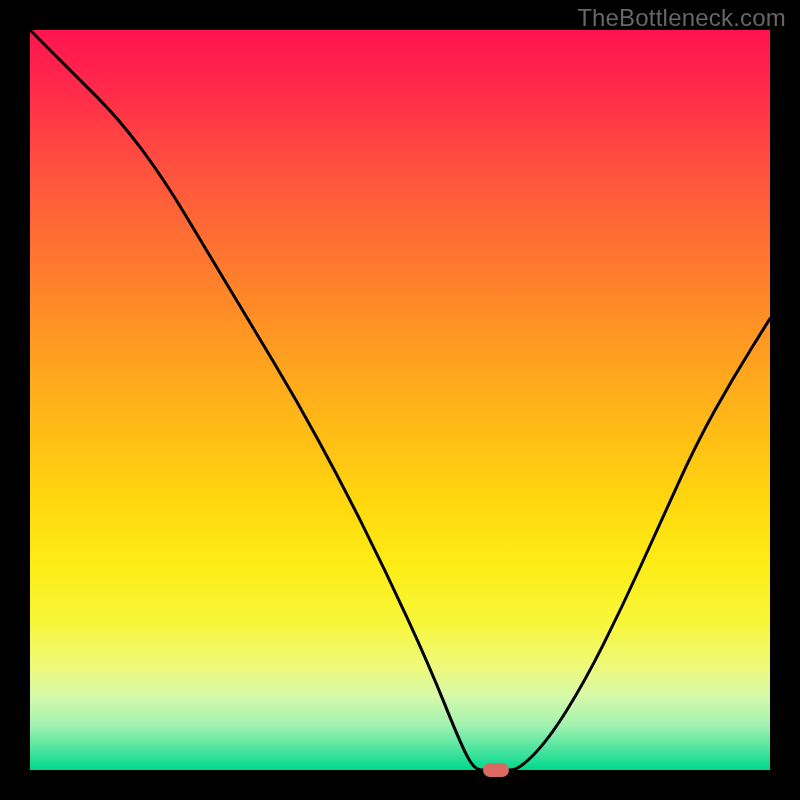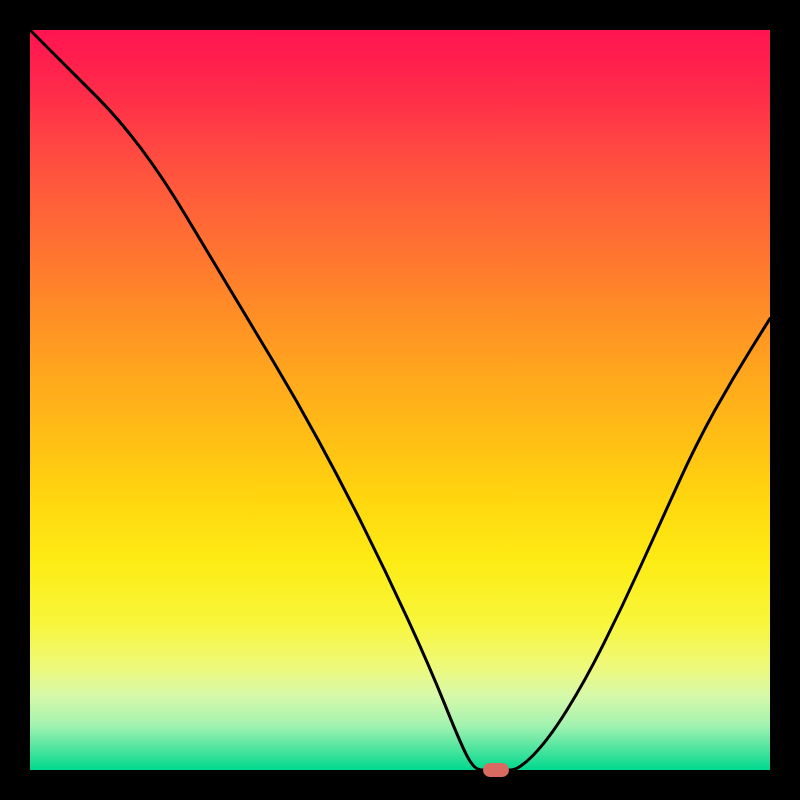--- a/index.html
+++ b/index.html
@@ -74,20 +74,21 @@
     border-radius: 7px;
     transform: translate(-50%, -50%);
     z-index: 6;
   }
 </style>
 </head>
 <body>
 
 <div class="frame">
 
+  <div class="watermark">TheBottleneck.com</div>
 
   <div class="plot">
 
     <div class="gradient-area"></div>
 
     <svg class="curve-svg" viewBox="0 0 740 740" preserveAspectRatio="none">
       <path id="curve-path" fill="none" stroke="#000" stroke-width="3" stroke-linejoin="round" stroke-linecap="round" d="M 0.0 0.0 Q 0.0 0.0 22.2 22.2 Q 44.4 44.4 66.6 66.6 Q 88.8 88.8 111.0 118.4 Q 133.2 148.0 155.4 185.0 Q 177.6 222.0 199.8 259.0 Q 222.0 296.0 244.2 333.0 Q 266.4 370.0 288.6 410.7 Q 310.8 451.4 333.0 495.8 Q 355.2 540.2 377.4 588.3 Q 399.6 636.4 414.4 673.4 Q 429.2 710.4 436.6 725.2 Q 444.0 740.0 451.4 740.0 Q 458.8 740.0 466.2 740.0 Q 473.6 740.0 481.0 740.0 Q 488.4 740.0 503.2 725.2 Q 518.0 710.4 536.5 680.8 Q 555.0 651.2 573.5 614.2 Q 592.0 577.2 610.5 536.5 Q 629.0 495.8 647.5 455.1 Q 666.0 414.4 684.5 381.1 Q 703.0 347.8 721.5 318.2 T 740.0 288.6"></path>
     </svg>
 
     <div id="marker" class="marker" style="left: 466.2px; top: 740px;"></div>

